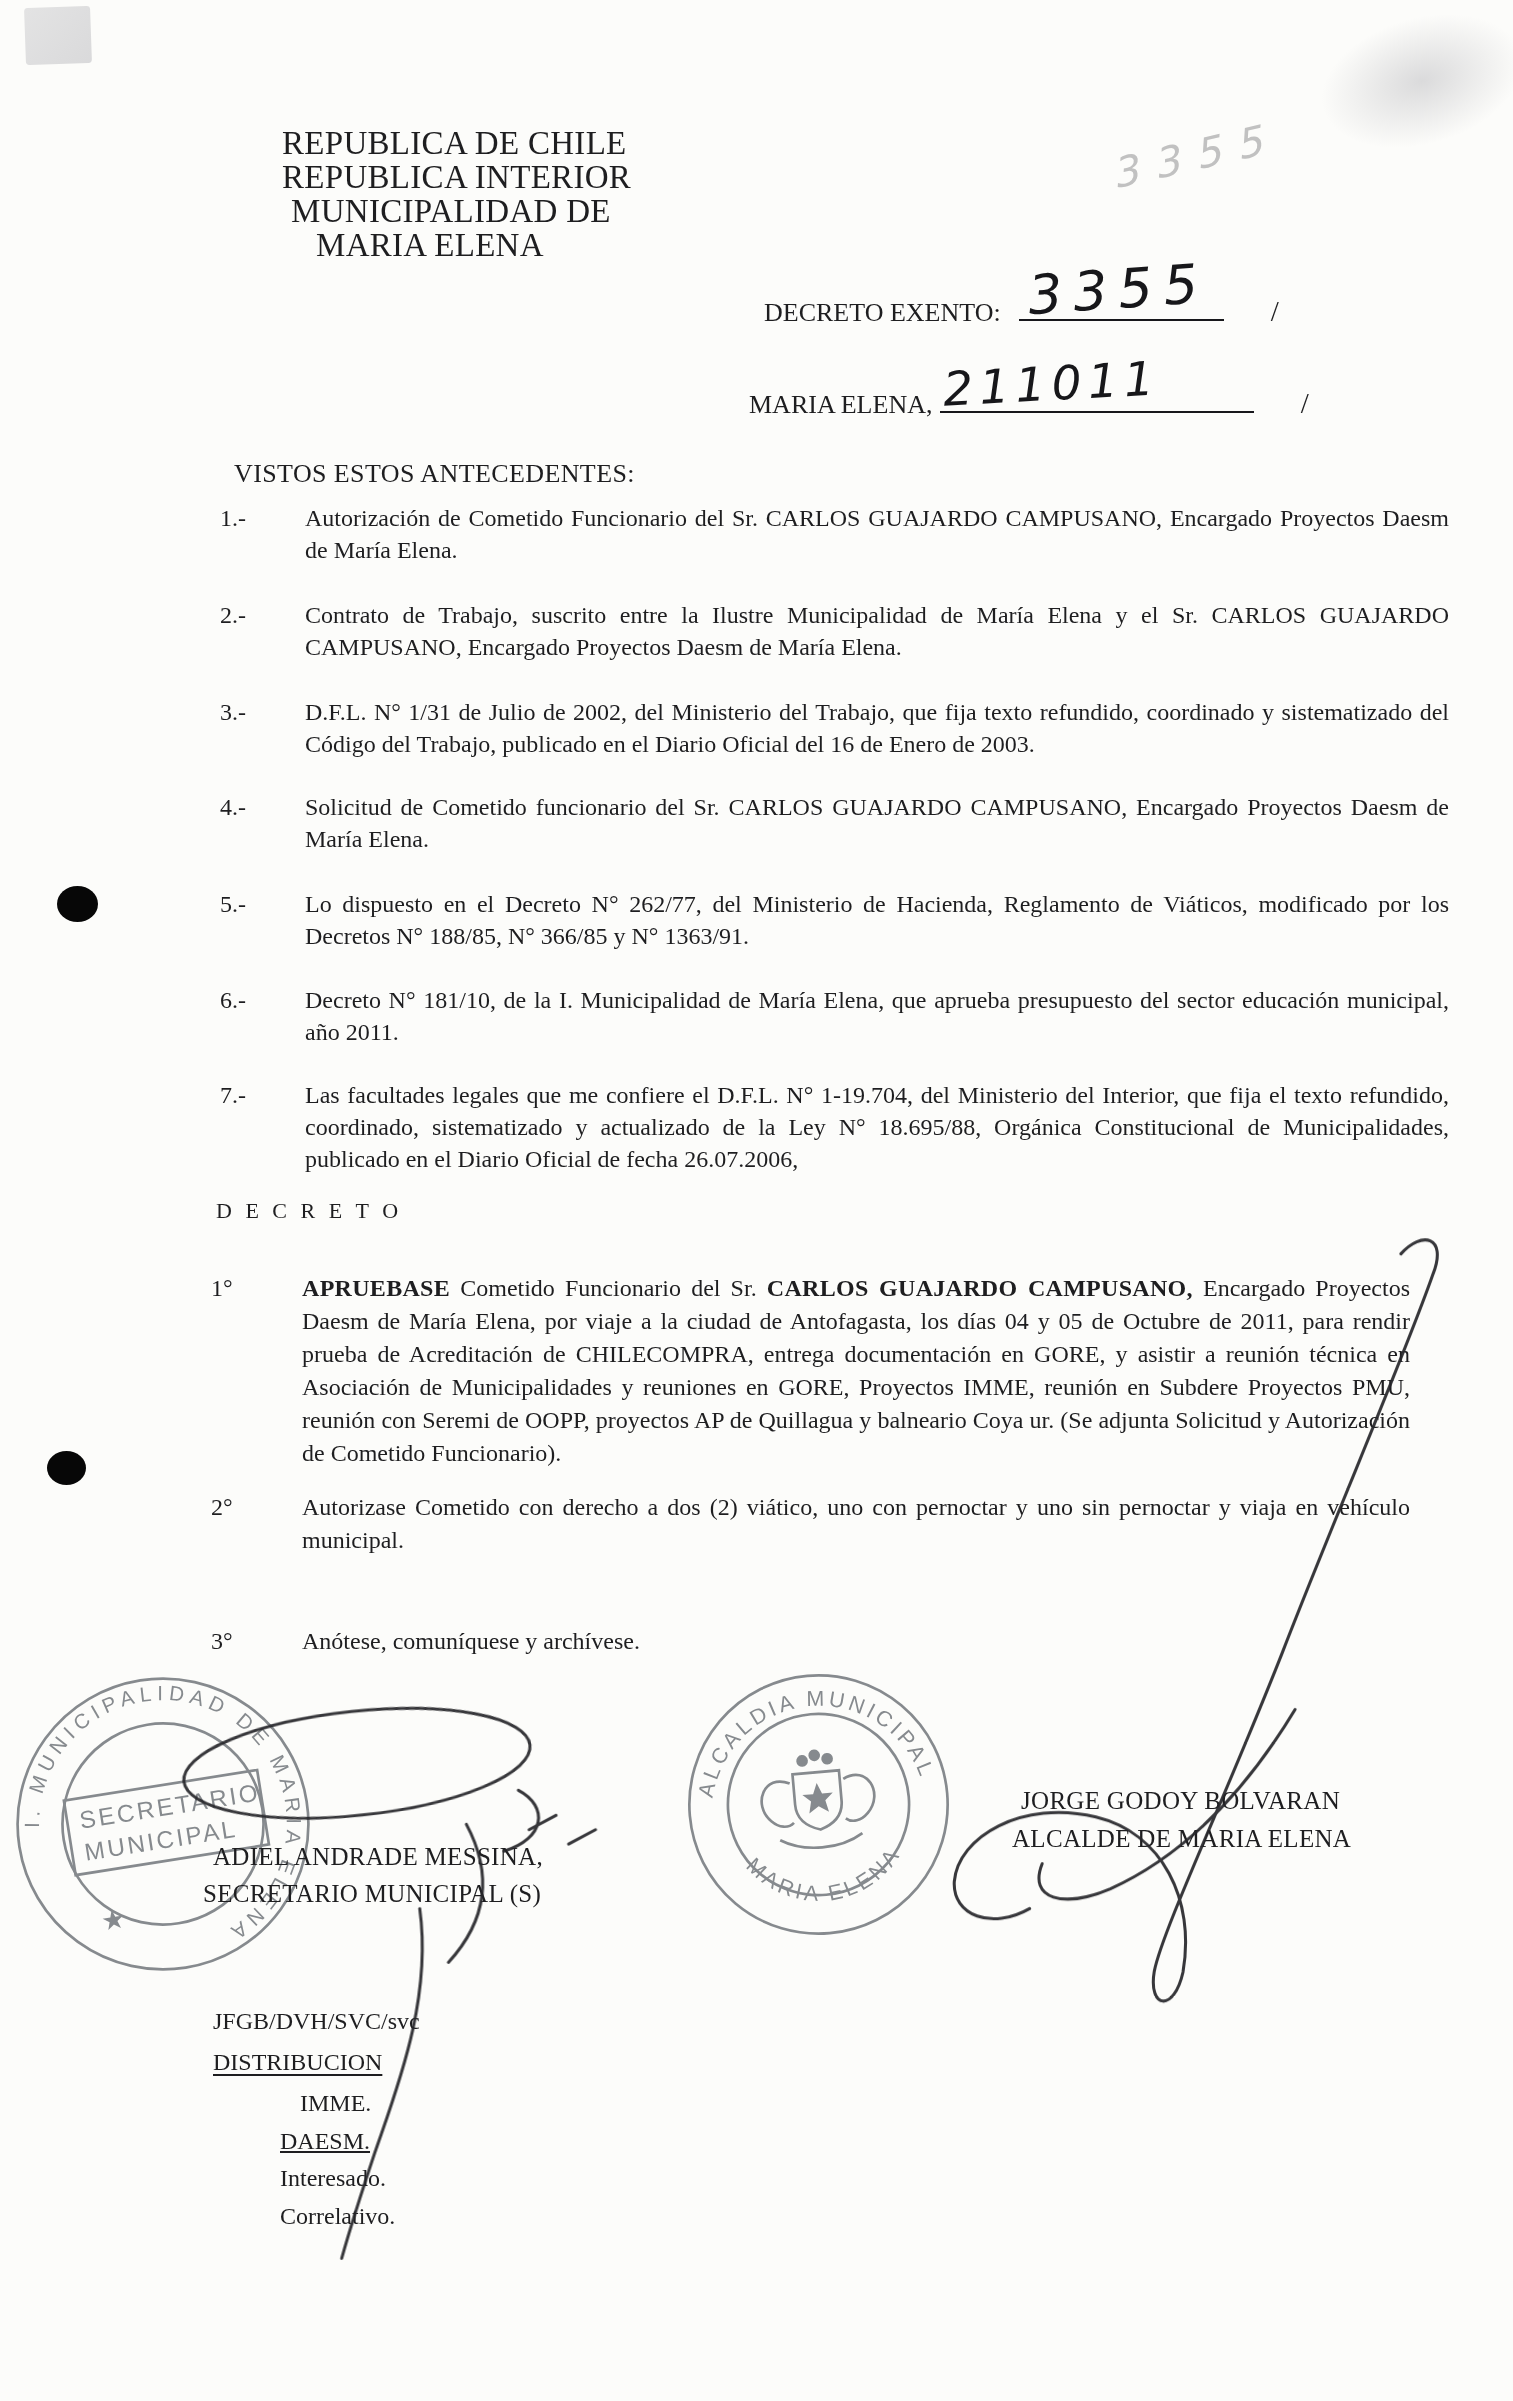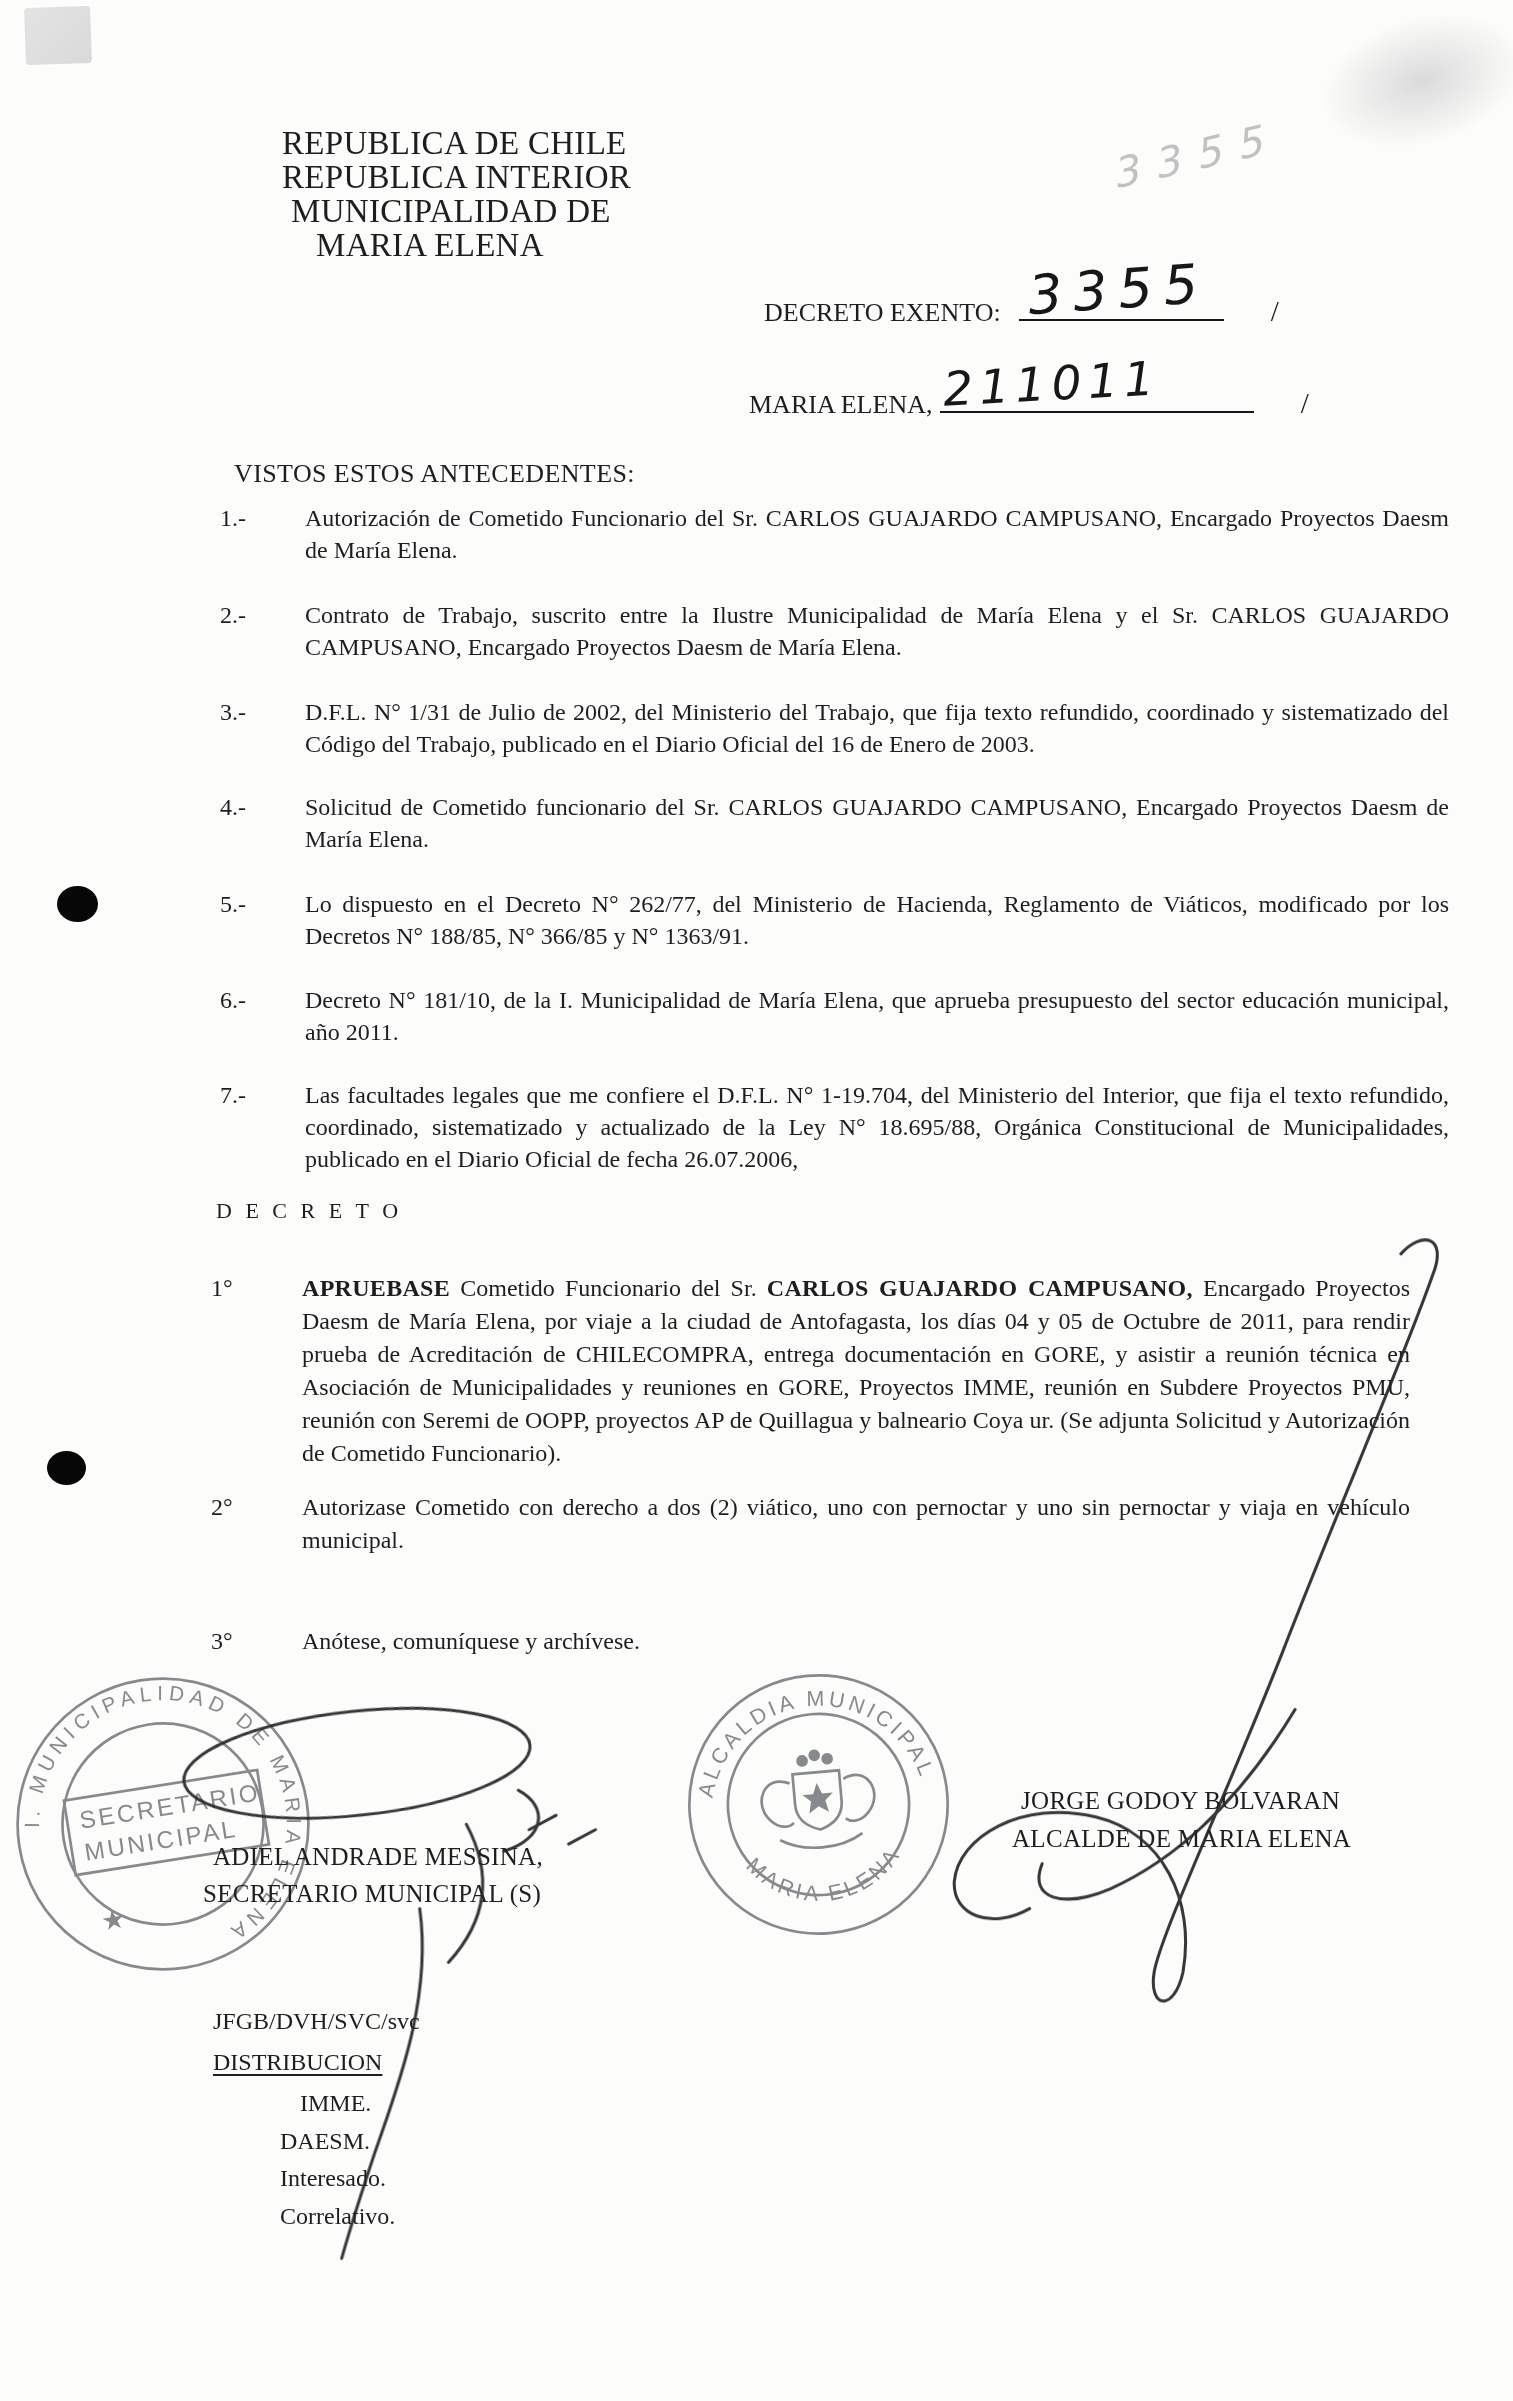--- a/index.html
+++ b/index.html
@@ -173,21 +173,21 @@
   </svg>
 
   <div class="sig-name" style="left:213px; top:1843px;font-family:Liberation Serif, serif;">ADIEL ANDRADE MESSINA,</div>
   <div class="sig-name" style="left:203px; top:1880px;">SECRETARIO MUNICIPAL (S)</div>
   <div class="sig-name" style="left:1021px; top:1787px;">JORGE GODOY BOLVARAN</div>
   <div class="sig-name" style="left:1012px; top:1825px;">ALCALDE DE MARIA ELENA</div>
 
   <div class="footer-line" style="left:213px; top:2008px;">JFGB/DVH/SVC/svc</div>
   <div class="footer-line underlined" style="left:213px; top:2049px;">DISTRIBUCION</div>
   <div class="footer-line" style="left:300px; top:2090px;text-align:right;">IMME.</div>
-  <div class="footer-line" style="left:280px; top:2128px;">DAESM.</div>
+  <div class="footer-line" style="left:280px; top:2128px;text-decoration:underline;">DAESM.</div>
   <div class="footer-line" style="left:280px; top:2165px;">Interesado.</div>
   <div class="footer-line" style="left:280px; top:2203px;">Correlativo.</div>
 
   <svg class="overlay" width="1513" height="2401" viewBox="0 0 1687 2677">
     <g fill="none" stroke="#26262a" stroke-width="3.4" stroke-linecap="round" opacity="0.92">
 
       <path d="M 1562 1398 C 1585 1372, 1614 1378, 1598 1420 C 1566 1512, 1488 1692, 1430 1842 C 1368 2000, 1296 2152, 1287 2198 C 1280 2240, 1309 2244, 1319 2199 C 1333 2118, 1296 2044, 1222 2026 C 1140 2006, 1068 2048, 1064 2098 C 1062 2136, 1106 2152, 1148 2128"></path>
       <path d="M 1444 1906 C 1392 1992, 1326 2066, 1238 2106 C 1186 2128, 1146 2118, 1162 2078"></path>
 
       <ellipse cx="398" cy="1966" rx="194" ry="58" transform="rotate(-6 398 1966)"></ellipse>

